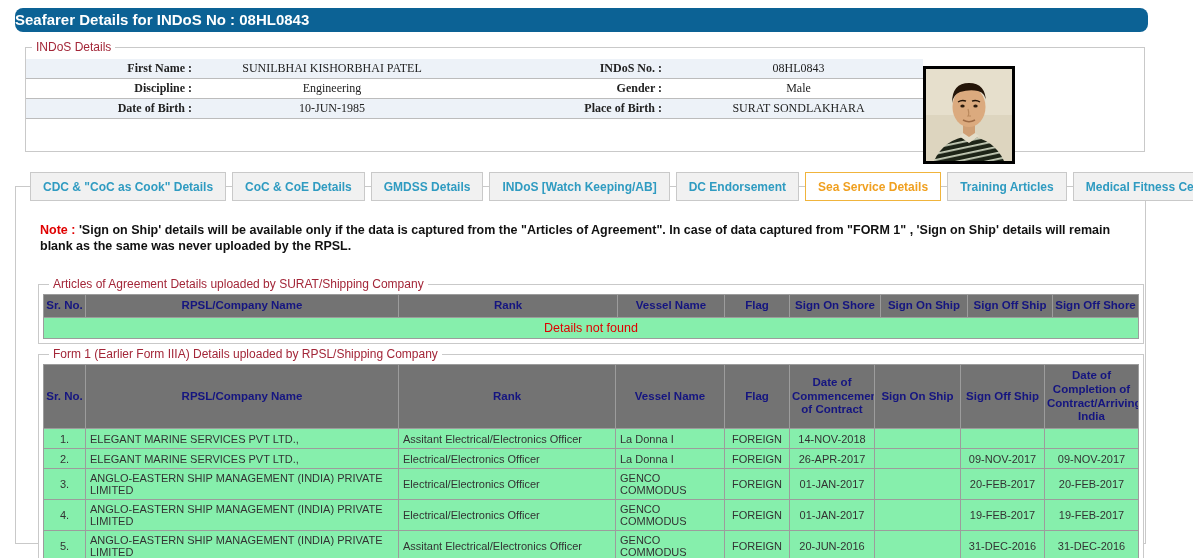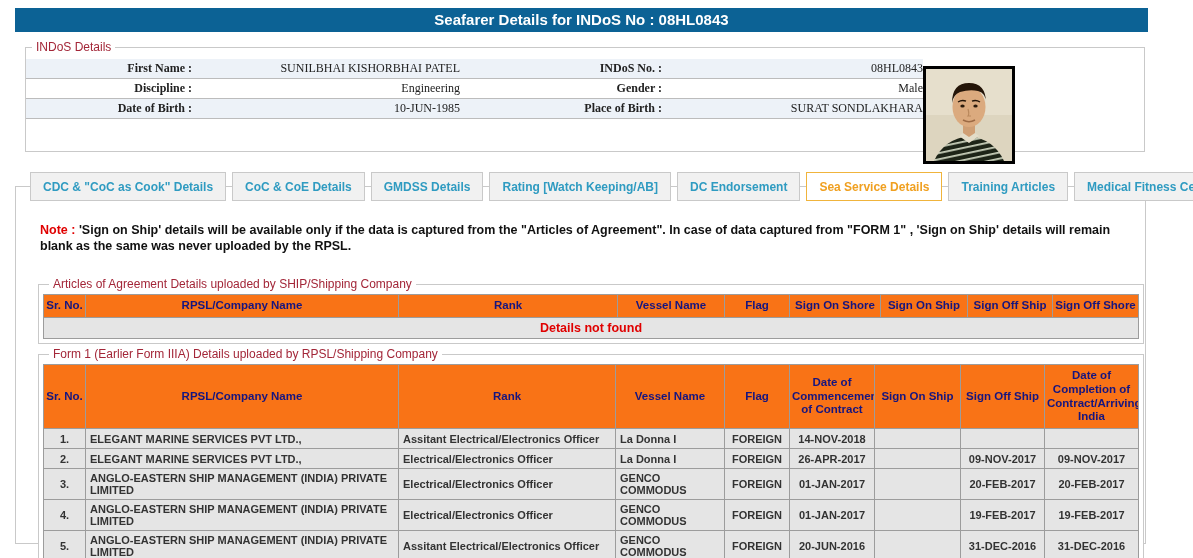--- a/index.html
+++ b/index.html
@@ -2,33 +2,33 @@
 <html><head>
 <meta charset="utf-8">
 <style>
   * { margin:0; padding:0; box-sizing:border-box; }
   html,body { width:1193px; height:558px; background:#fff; overflow:hidden; }
   body { position:relative; font-family:"Liberation Sans", sans-serif; color:#222; }
 
   
   .title-bar { position:absolute; left:15px; top:8px; width:1133px; height:24px;
     background:#0c6295; color:#fff; font-size:15px; font-weight:bold;
-    text-align:center; line-height:24px; }
+    line-height:24px;border-radius:8px; }
 
   
   fieldset { border:1px solid #c9c9c9; }
   legend { font-size:12px; font-weight:normal; color:#a32638; padding:0 4px; margin-left:6px; }
 
   .indos-fs { position:absolute; left:25px; top:40px; width:1120px; height:112px; background:#fff; }
   .indos-rows { margin-top:5px; width:897px; }
   .indos-row { display:grid; grid-template-columns:172px 262px 208px 1fr; height:20px;
     align-items:center; border-bottom:1px solid #bcbcbc; font-size:12px;font-family:Liberation Serif, serif; }
   .indos-row.alt { background:#edf2f8; }
   .f-label { text-align:right; font-weight:bold; padding-right:6px; white-space:nowrap; }
-  .f-value { text-align:right; padding-left:6px; white-space:nowrap; }
+  .f-value { text-align:center; padding-left:6px; white-space:nowrap; }
 
   .photo { position:absolute; left:897px; top:12px; width:92px; height:98px;
     border:3px solid #000; background:#d8cdb4; }
   .photo svg { display:block; width:100%; height:100%; }
 
   
   .content-box { position:absolute; left:15px; top:186px; width:1131px; height:358px;
     border:1px solid #c9c9c9; background:#fff; }
   .tabs { position:absolute; top:-15px; left:14px; display:flex; gap:6px; }
   .tab { background:#f1f1f1; border:1px solid #c9c9c9; color:#2f9bc1;
@@ -38,23 +38,23 @@
   .note { position:absolute; top:36px; left:24px; right:30px;
     font-size:12.5px; font-weight:bold; line-height:1.25; color:#111; }
   .note .note-prefix { color:#e00000; }
 
   .tbl-fs { position:absolute; left:22px; right:44px; background:#fff; padding:3px 4px 4px; }
   .fs-articles { top:90px; }
   .fs-form1 { top:160px; }
 
   table { width:100%; border-collapse:collapse; table-layout:fixed; }
   th, td { border:1px solid #9c9c9c; font-size:11px; overflow:hidden; }
-  th { color:#151580; font-weight:bold; background:#f97316; text-align:center;
+  th { color:#151580; font-weight:bold; background:#737373; text-align:center;
     padding:4px 2px; line-height:1.2; font-size:11.5px; }
-  td { font-weight:bold; color:#333; padding:3px 4px; height:20px; background:#e5e5e5;margin-top:15px; }
+  td { font-weight:normal; color:#333; padding:3px 4px; height:20px; background:#86efac;margin-top:15px; }
   td.c0, td.c4, td.c5, td.c6, td.c7, td.c8 { text-align:center; }
   td.c1, td.c2, td.c3 { text-align:left; }
   .empty-row td { text-align:center; color:#e00000; font-size:12.5px; height:18px; }
 </style>
 </head>
 <body>
 
 <div class="title-bar">Seafarer Details for INDoS No : 08HL0843</div>
 
 <fieldset class="indos-fs">
@@ -102,33 +102,33 @@
       <path d="M33,67 L43,74 L53,67 L49,64 L43,68 L37,64 Z" fill="#e3ddc9"></path>
     </svg>
   </div>
 </fieldset>
 
 <div class="content-box">
   <div class="tabs">
     <div class="tab">CDC &amp; "CoC as Cook" Details</div>
     <div class="tab">CoC &amp; CoE Details</div>
     <div class="tab">GMDSS Details</div>
-    <div class="tab">Rating [Watch Keeping/AB]</div>
+    <div class="tab">INDoS [Watch Keeping/AB]</div>
     <div class="tab">DC Endorsement</div>
     <div class="tab active">Sea Service Details</div>
     <div class="tab">Training Articles</div>
     <div class="tab">Medical Fitness Certificate</div>
   </div>
 
   <div class="note">
     <span class="note-prefix">Note :</span><span> 'Sign on Ship' details will be available only if the data is captured from the "Articles of Agreement". In case of data captured from "FORM 1" , 'Sign on Ship' details will remain blank as the same was never uploaded by the RPSL.</span>
   </div>
 
   <fieldset class="tbl-fs fs-articles">
-    <legend>Articles of Agreement Details uploaded by SHIP/Shipping Company</legend>
+    <legend>Articles of Agreement Details uploaded by SURAT/Shipping Company</legend>
     <table>
       <colgroup>
         <col style="width:42px">
           <col style="width:313px">
           <col style="width:219px">
         <col style="width:107px">
           <col style="width:65px">
           <col style="width:91px">
         <col style="width:87px">
           <col style="width:85px">

